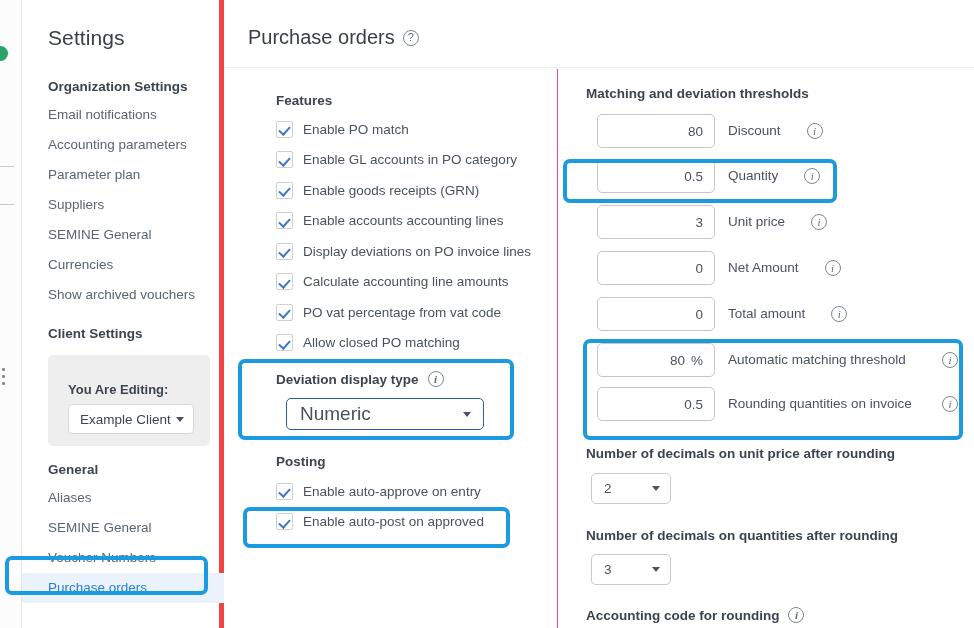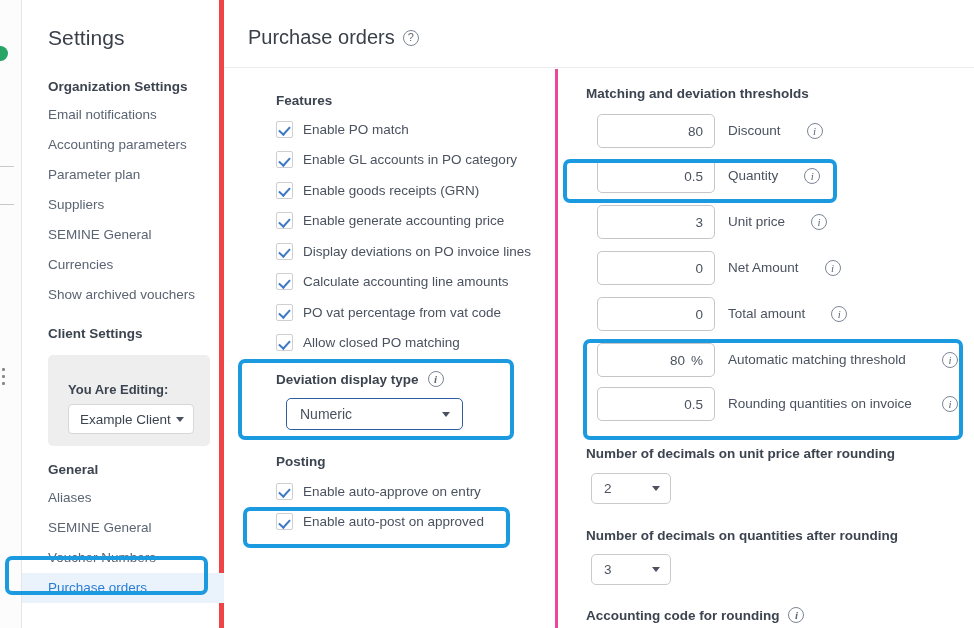--- a/index.html
+++ b/index.html
@@ -63,39 +63,39 @@
                 font-size: 20px; color: #39404a; display: flex; align-items: center; gap: 8px; }
 
   .circ-icon { display: inline-flex; align-items: center; justify-content: center;
                width: 16px; height: 16px; border: 1.4px solid #7c8694; border-radius: 50%;
                font-size: 10.5px; color: #5f6875; font-family: "Liberation Serif", serif;
                line-height: 1; cursor: pointer; }
   .circ-icon.q { font-size: 11px; font-family: "Liberation Sans", sans-serif; }
   .circ-icon.i { font-family: "Liberation Serif", serif; font-size: 11px; font-style: italic; }
 
   .cols { position: absolute; left: 0; top: 69px; right: 0; bottom: 0; display: flex; }
-  .col-left { width: 334px; position: relative; border-right: 3px solid #ec4899; }
+  .col-left { width: 334px; position: relative; border-right: 1px solid #ec4899; }
   .col-right { flex: 1; position: relative; }
 
   .sec-title { font-size: 13.5px; font-weight: bold; color: #3c4450; }
 
   
   .cb-row { display: flex; align-items: center; gap: 10px; height: 30.5px; }
   .cb { width: 17px; height: 17px; border: 1px solid #cfcfcf; border-radius: 2px;
         background: #fff; position: relative; flex: none; cursor: pointer; }
   .cb::after { content: ""; position: absolute; left: 4px; top: 2.5px;
                width: 5px; height: 9px; border: solid #3f79c4;
                border-width: 0 2px 2px 0; transform: rotate(42deg); }
   .cb-label { font-size: 13.5px; color: #4a525f; white-space: nowrap; }
 
   
-  .sel-blue { width: 177px; height: 32px; border: 1px solid #2f5f9e; border-radius: 5px;
+  .sel-blue { width: 198px; height: 32px; border: 1px solid #2f5f9e; border-radius: 5px;
               background: #fff; display: flex; align-items: center;
               justify-content: space-between; padding: 0 12px 0 13px;
-              font-size: 14px; color: #4a525f; cursor: pointer; }
+              font-size: 19px; color: #4a525f; cursor: pointer; }
   .sel-gray { width: 80px; height: 31px; border: 1px solid #cacaca; border-radius: 5px;
               background: #fff; display: flex; align-items: center;
               justify-content: space-between; padding: 0 10px 0 12px;
               font-size: 13.5px; color: #4a525f; cursor: pointer; }
 
   
   .num-row { display: flex; align-items: center; gap: 13px; }
   .num-box { width: 118px; height: 34px; border: 1px solid #c6c6c6; border-radius: 5px;
              background: #fff; display: flex; align-items: center; justify-content: flex-end;
              gap: 6px; padding: 0 11px; font-size: 13.5px; color: #4a525f; cursor: text; }
@@ -178,21 +178,21 @@
           <div class="cb-row">
             <span class="cb"></span>
             <span class="cb-label">Enable GL accounts in PO category</span>
           </div>
           <div class="cb-row">
             <span class="cb"></span>
             <span class="cb-label">Enable goods receipts (GRN)</span>
           </div>
           <div class="cb-row">
             <span class="cb"></span>
-            <span class="cb-label">Enable generate accounting price</span>
+            <span class="cb-label">Enable accounts accounting lines</span>
           </div>
           <div class="cb-row">
             <span class="cb"></span>
             <span class="cb-label">Display deviations on PO invoice lines</span>
           </div>
           <div class="cb-row">
             <span class="cb"></span>
             <span class="cb-label">Calculate accounting line amounts</span>
           </div>
           <div class="cb-row">

